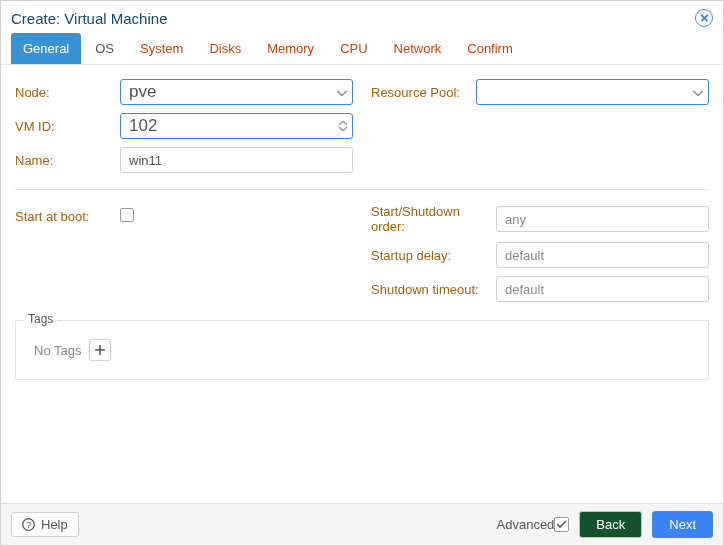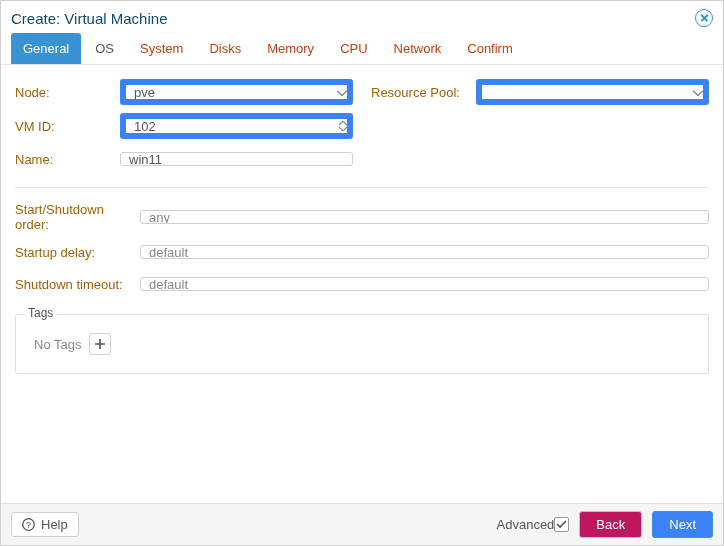--- a/index.html
+++ b/index.html
@@ -85,24 +85,24 @@
       width: 105px;
       color: #a16207;
       padding-right: 4px;
     }
     .field-control {
       flex: 1;
     }
     .text-input, .combo-input {
       width: 100%;
       height: 26px;
-      border: 6px solid #3b82f6;
+      border: 1px solid #3b82f6;
       border-radius: 3px;
       padding: 0 24px 0 8px;
-      font-size: 13px;
+      font-size: 17px;
       color: #555;
       background: #fff;
       position: relative;
     }
     .combo-wrap { position: relative; width: 100%; }
     .combo-arrow {
       position: absolute;
       right: 6px; top: 50%;
       transform: translateY(-50%);
       pointer-events: none;
@@ -110,21 +110,21 @@
     .spinner-arrows {
       position: absolute;
       right: 6px; top: 50%;
       transform: translateY(-50%);
       display: flex; flex-direction: column;
       pointer-events: none;
     }
     .spinner-arrows svg { display: block; }
     input.plain {
       width: 100%;
-      height: 14px;
+      height: 26px;
       border: 1px solid #cfcfcf;
       border-radius: 3px;
       padding: 0 8px;
       font-size: 13px;
       color: #555;
     }
     input.plain::placeholder { color: #888; }
     .checkbox {
       width: 14px; height: 14px;
       border: 1px solid #999;
@@ -199,21 +199,21 @@
     .btn {
       padding: 5px 16px;
       border-radius: 3px;
       border: 1px solid #3892d4;
       background: #3b82f6;
       color: #fff;
       cursor: pointer;
       font-size: 13px;
     }
     .btn.secondary {
-      background: #be185d;
+      background: #14532d;
       border-color: #9ec9e8;
       color: #fff;
       cursor: default;
     }
   </style>
 </head>
 <body>
 
 <div class="window">
   <div class="titlebar">
@@ -280,20 +280,28 @@
           </div>
         </div>
       </div>
     </div>
 
     <div class="separator"></div>
 
     <div class="form-columns">
       <div class="col">
         <div class="field-row">
+          <div class="field-label">Start at boot:</div>
+          <div class="field-control">
+            <span class="checkbox"></span>
+          </div>
+        </div>
+      </div>
+      <div class="col">
+        <div class="field-row">
           <div class="field-label" style="width:125px">Start/Shutdown order:</div>
           <div class="field-control">
             <input class="plain" placeholder="any" style="">
           </div>
         </div>
         <div class="field-row">
           <div class="field-label" style="width:125px">Startup delay:</div>
           <div class="field-control">
             <input class="plain" placeholder="default" style="">
           </div>

